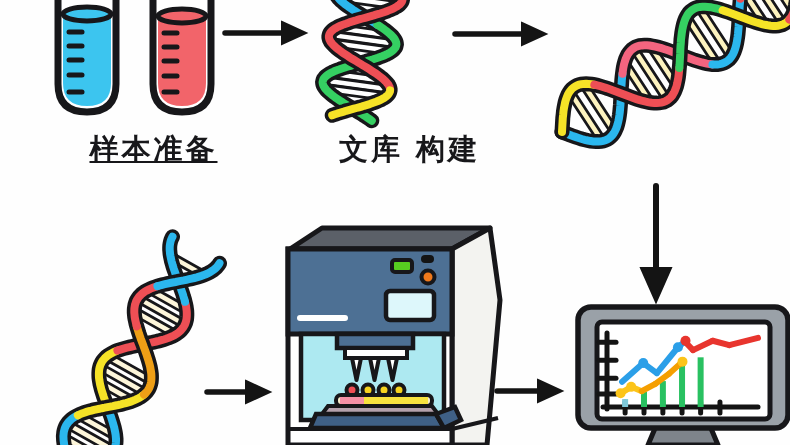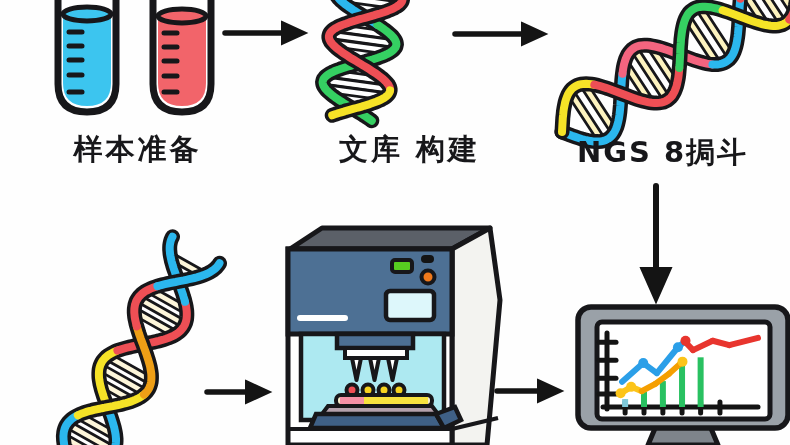--- a/index.html
+++ b/index.html
@@ -1,21 +1,21 @@
 <!DOCTYPE html>
 <html><head>
 <meta charset="utf-8">
 <style>
   html,body{margin:0;padding:0;background:#fefefe;}
   #stage{position:relative;width:790px;height:445px;background:#fefefe;overflow:hidden;
          font-family:"DejaVu Sans",sans-serif;}
   #art{position:absolute;left:0;top:0;}
   .label{position:absolute;font-weight:700;color:#17171a;text-align:center;
          font-size:29px;letter-spacing:3px;white-space:nowrap;}
-  #label-sample{left:40px;top:130px;width:195px;}
+  #label-sample{left:56px;top:130px;width:195px;text-decoration:underline;}
   #label-library{left:285px;top:130px;width:195px;text-align:right;}
   #label-ngs{left:560px;top:133px;width:205px;letter-spacing:2px;}
 </style>
 </head>
 <body>
 
 <div id="stage">
 
 <svg id="art" width="790" height="445" viewBox="0 0 790 445">
 
@@ -236,14 +236,13 @@
           <line x1="668.91" y1="373.88" x2="682.5" y2="361.64" stroke="#f59f00" stroke-width="6" stroke-linecap="round"></line>
           <circle cx="620.59" cy="393.32" r="5" fill="#fcc419"></circle>
           <circle cx="631.16" cy="386.84" r="5" fill="#fcc419"></circle>
           <circle cx="682.5" cy="361.64" r="5" fill="#fcc419"></circle>
         </g>
   </g>
 </svg>
 
   <div class="label" id="label-sample">样本准备</div>
   <div class="label" id="label-library">文库 构建</div>
-  <div class="label" id="label-ngs">NGS 8挶斗</div>
 </div>
 
 </body></html>

